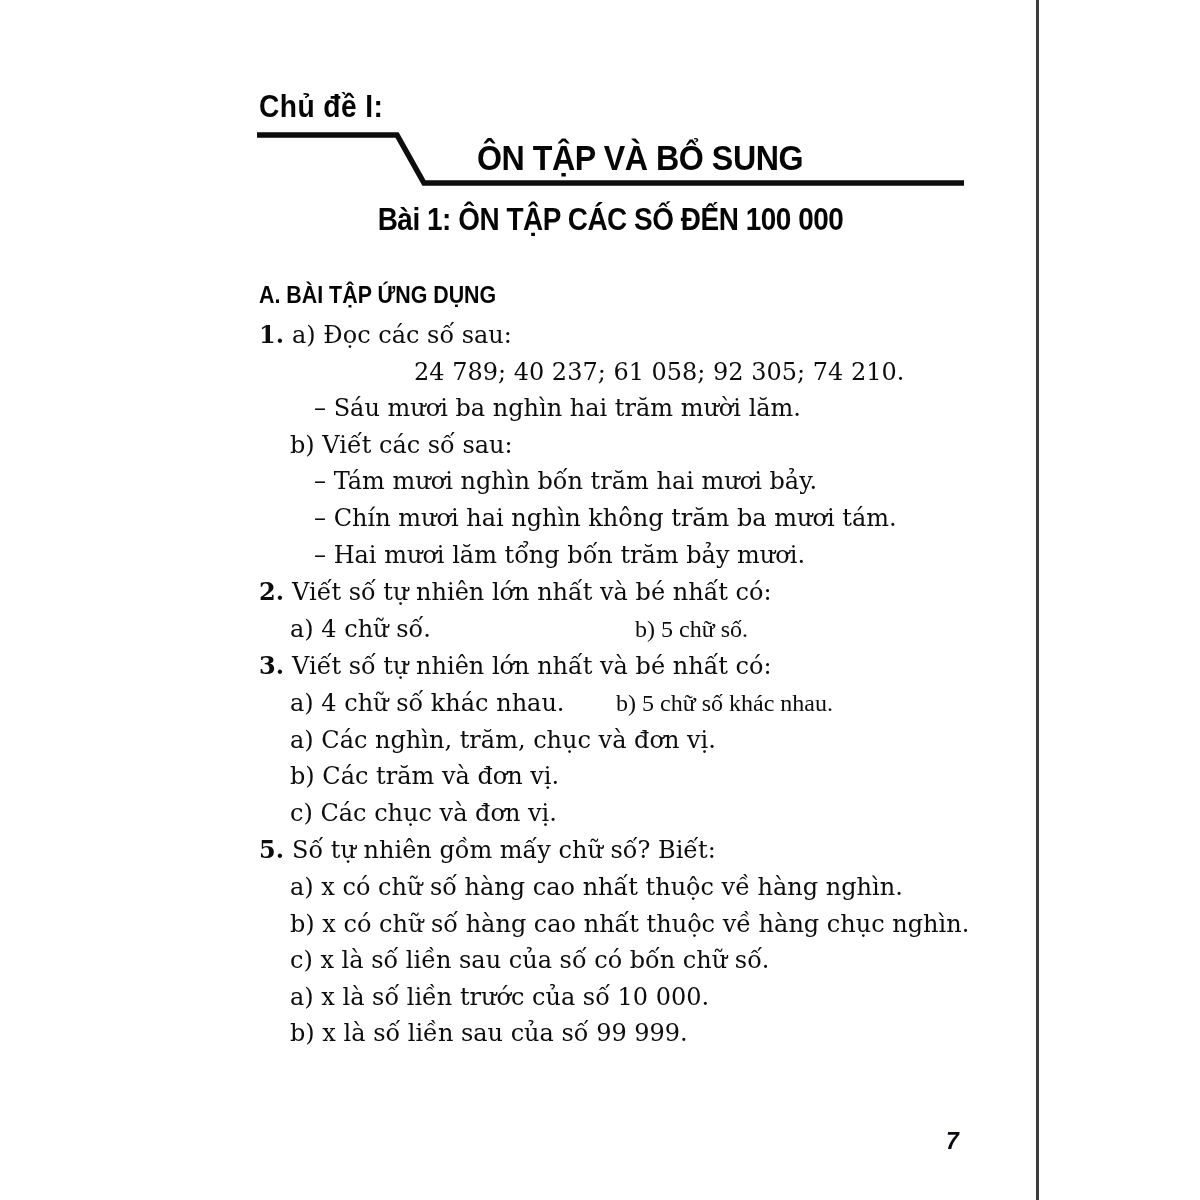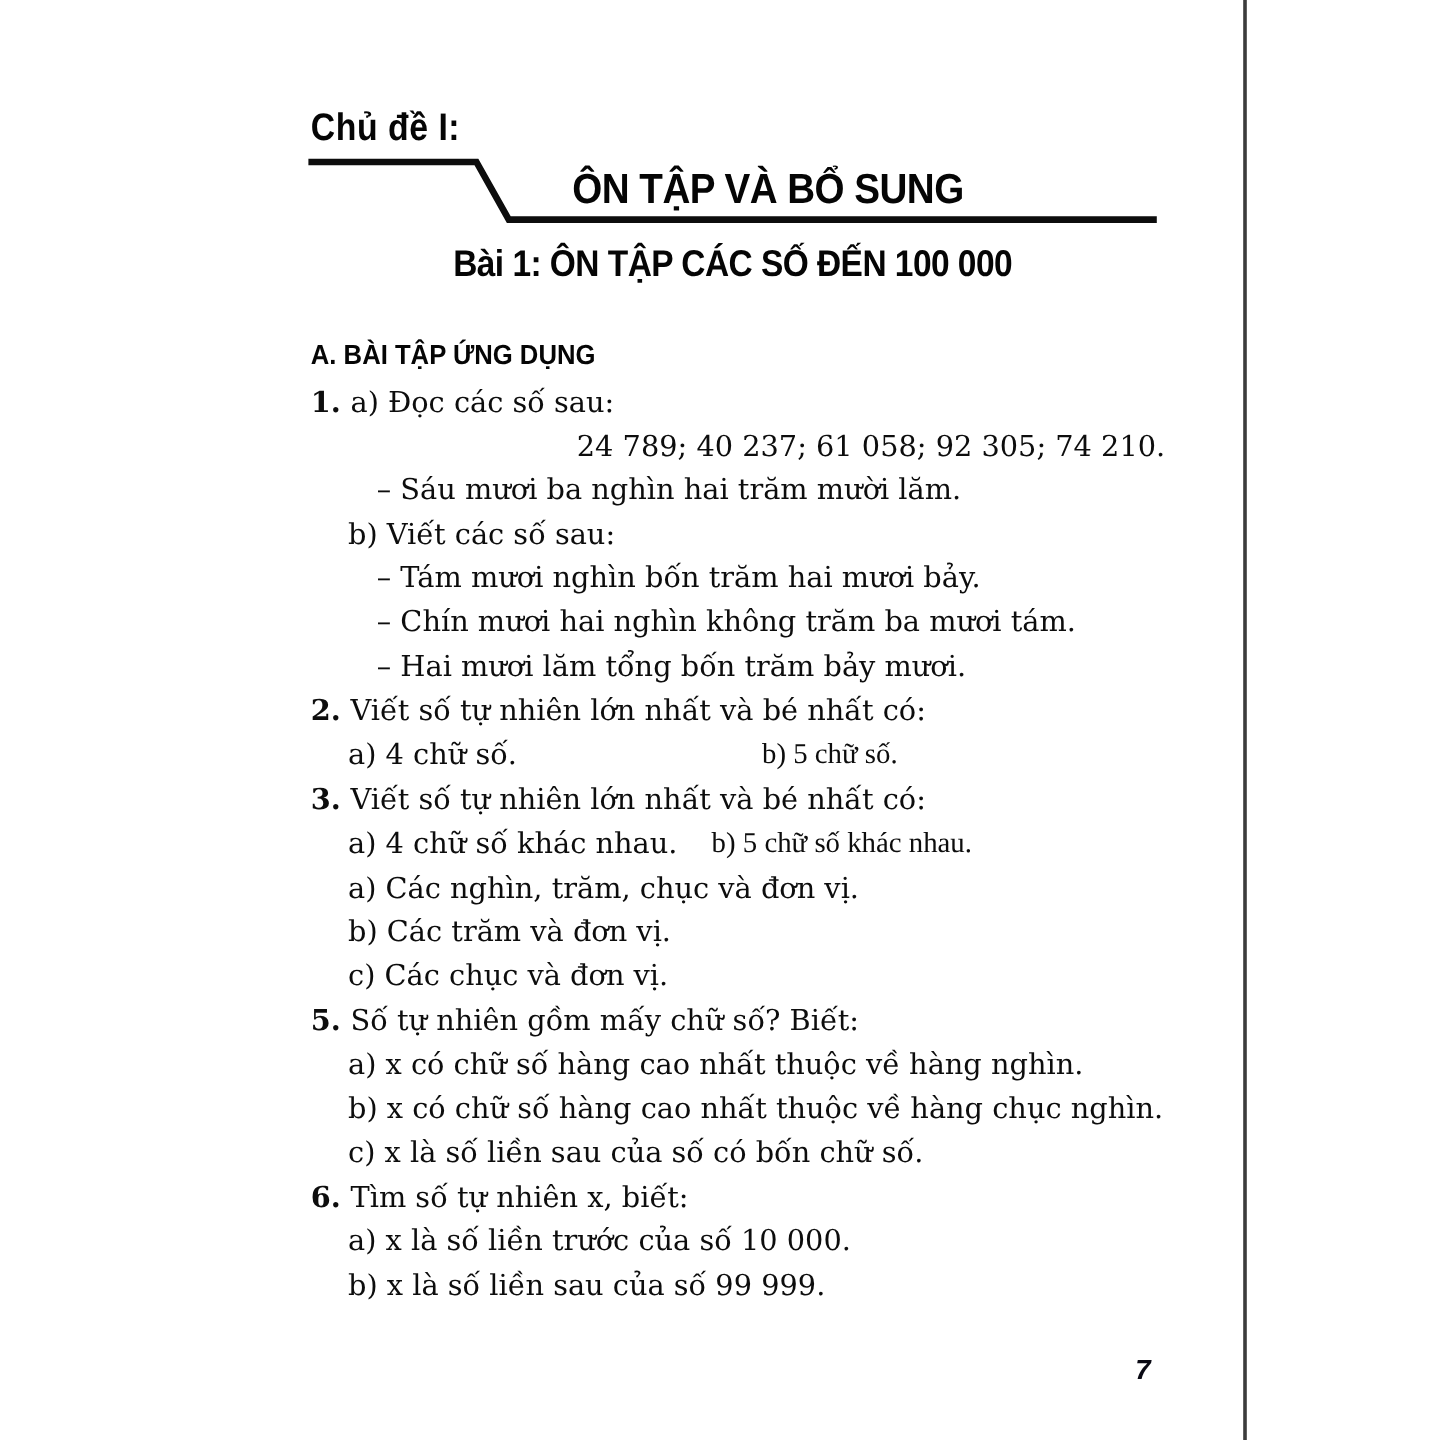--- a/index.html
+++ b/index.html
@@ -29,26 +29,26 @@
   }
   .part-heading{
     position:absolute;left:247px;top:282px;
     font-family:"Liberation Sans",sans-serif;font-weight:bold;font-size:23px;
     transform:scaleX(.93);transform-origin:left top;color:#050505;white-space:nowrap;
   }
   .content{position:absolute;left:247px;top:323px;width:712px;font-size:24px;}
   .line{line-height:23px;margin-bottom:13.6px;white-space:nowrap;}
   .l2{padding-left:31px;}
   .l3{padding-left:55px;}
-  .l-num{padding-left:155px;text-align:right;}
+  .l-num{padding-left:155px;}
   .num{font-weight:bold;margin-right:8px;}
   .twocol{position:relative;}
   .col2{position:absolute;top:0;font-family:Liberation Serif, serif;}
   .col2-ex2{left:376px;}
-  .col2-ex3{left:334px;}
+  .col2-ex3{left:357px;}
   .page-number{
     position:absolute;left:934px;top:1128px;
     font-family:"Liberation Sans",sans-serif;font-weight:bold;font-style:italic;
     font-size:23px;color:#0a0a14;
   }
   .right-rule{position:absolute;left:1024px;top:0;width:3px;height:1200px;background:#3c3c3c;}
 </style>
 </head>
 <body>
 
@@ -82,21 +82,20 @@
 
     <div class="line l2">a) Các nghìn, trăm, chục và đơn vị.</div>
     <div class="line l2">b) Các trăm và đơn vị.</div>
     <div class="line l2">c) Các chục và đơn vị.</div>
 
     <div class="line l1"><span class="num">5.</span><span>Số tự nhiên gồm mấy chữ số? Biết:</span></div>
     <div class="line l2">a) x có chữ số hàng cao nhất thuộc về hàng nghìn.</div>
     <div class="line l2">b) x có chữ số hàng cao nhất thuộc về hàng chục nghìn.</div>
     <div class="line l2">c) x là số liền sau của số có bốn chữ số.</div>
 
-    <div class="line l1"><span class="num">6.</span><span>Tìm số tự nhiên x, biết:</span></div>
     <div class="line l2">a) x là số liền trước của số 10 000.</div>
     <div class="line l2">b) x là số liền sau của số 99 999.</div>
 
   </div>
 
   <div class="page-number">7</div>
   <div class="right-rule"></div>
 
 </div>
 

